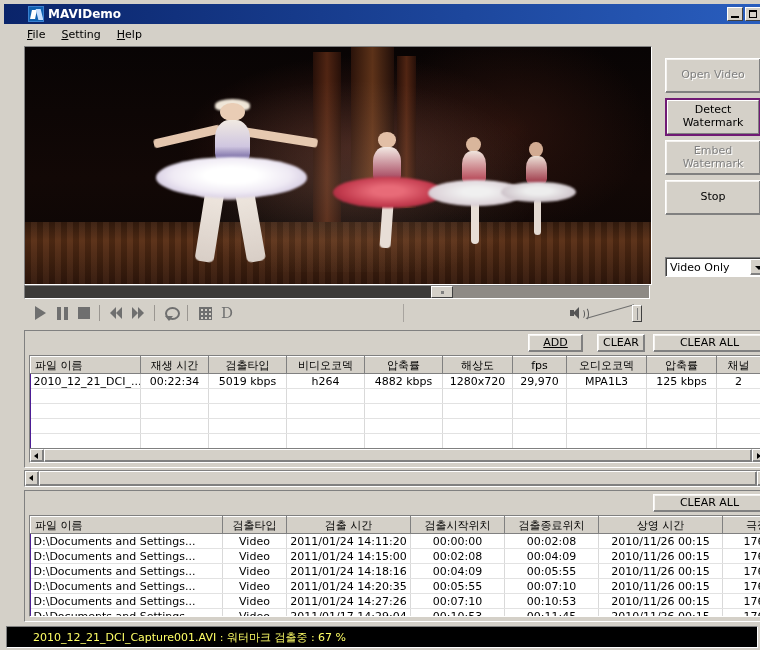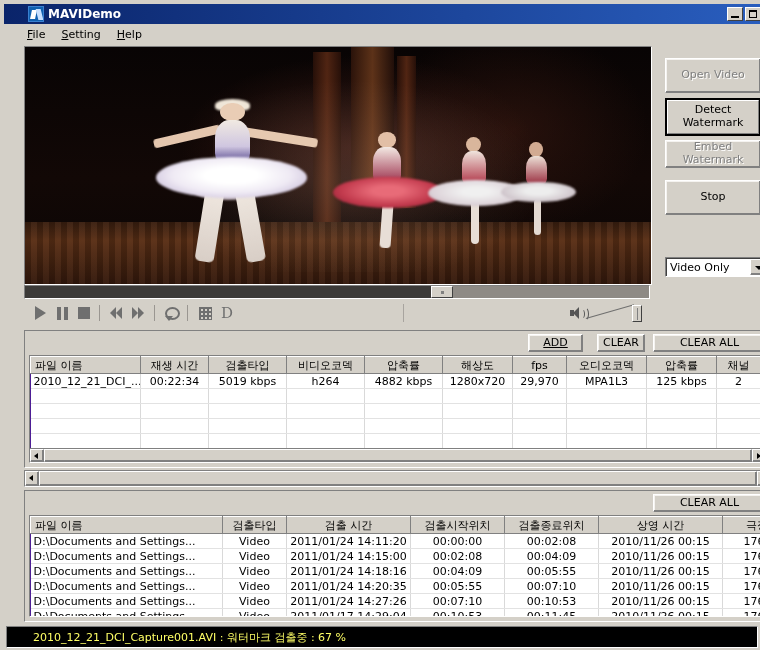--- a/index.html
+++ b/index.html
@@ -138,30 +138,30 @@
   .btn{
     font-family:"DejaVu Sans","Liberation Sans",sans-serif;
     font-size:11px;background:#d4d0c8;color:#000;
     border:1px solid;border-color:#ffffff #808080 #808080 #ffffff;
     box-shadow:inset -1px -1px 0 #808080, inset 1px 1px 0 #f5f3f0;
     display:flex;align-items:center;justify-content:center;text-align:center;
     cursor:default;box-sizing:border-box;line-height:1.15;
   }
   .btn.disabled{color:#808080;text-shadow:1px 1px 0 #ffffff;}
   .btn.focused{
-    border:2px solid #000000;box-shadow:none;
+    border:2px solid #701a75;box-shadow:none;
   }
   .btn.focused .inner{
     display:block;width:100%;height:100%;
     border:1px solid;border-color:#ffffff #808080 #808080 #ffffff;
     box-sizing:border-box;display:flex;align-items:center;justify-content:center;
   }
   .sb1{position:absolute;left:11px;top:12px;width:96px;height:35px;}
   .sb2{position:absolute;left:11px;top:52px;width:96px;height:38px;}
-  .sb3{position:absolute;left:11px;top:94px;width:96px;height:28px;}
+  .sb3{position:absolute;left:11px;top:94px;width:96px;height:35px;}
   .sb4{position:absolute;left:11px;top:134px;width:96px;height:35px;}
   .combo{
     position:absolute;left:11px;top:211px;width:104px;height:20px;
     background:#fff;border:1px solid;border-color:#808080 #ffffff #ffffff #808080;
     box-shadow:inset 1px 1px 0 #404040;
     display:flex;align-items:center;box-sizing:border-box;
   }
   .combo .ctext{flex:1 1 auto;padding-left:4px;font-size:11px;}
   .combo .carrow{
     width:16px;height:16px;margin-right:2px;background:#d4d0c8;

